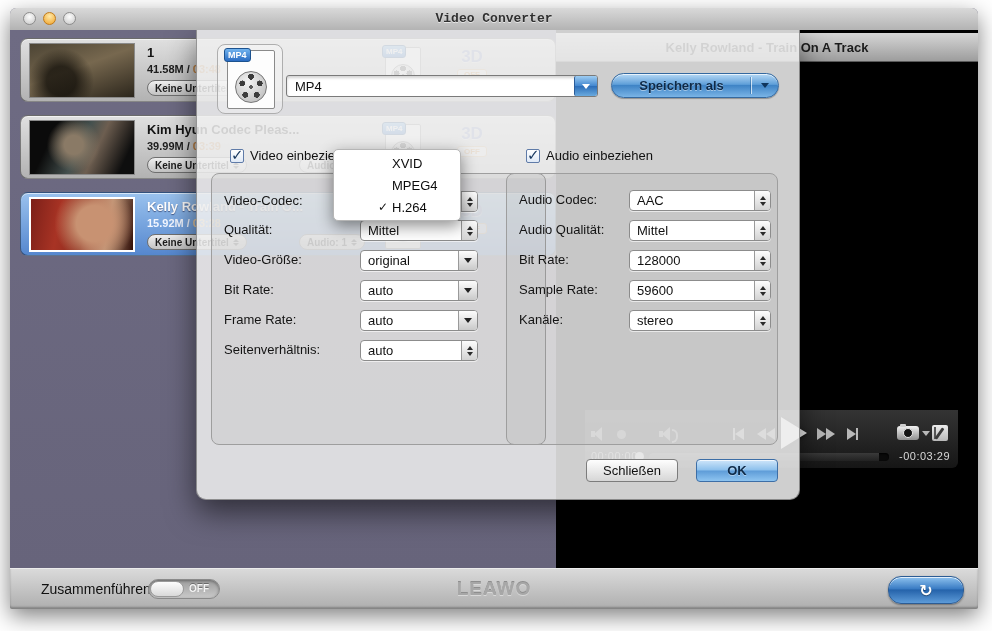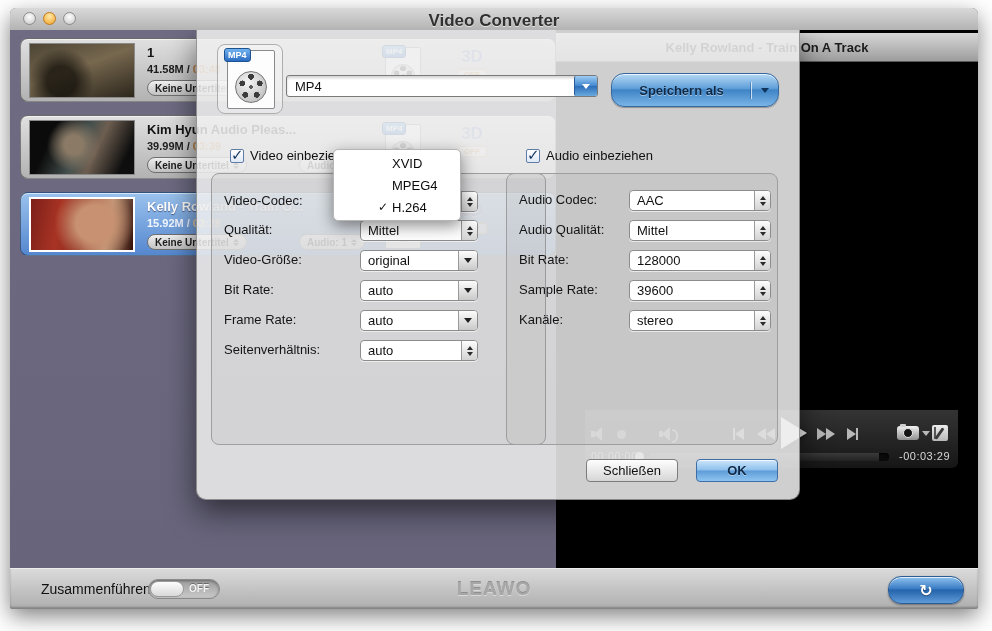--- a/index.html
+++ b/index.html
@@ -7,22 +7,22 @@
   .stage{position:relative;width:992px;height:631px;}
   
   .window{position:absolute;left:10px;top:8px;width:968px;height:600px;border-radius:6px 6px 2px 2px;
     box-shadow:0 8px 22px rgba(0,0,0,.5);background:#6b6880;}
   .titlebar{position:absolute;left:0;top:0;width:968px;height:22px;border-radius:6px 6px 0 0;
     background:linear-gradient(#d9d9d9,#b3b3b3);border-bottom:1px solid #808080;}
   .traffic{position:absolute;left:13px;top:4px;display:flex;gap:7px;}
   .tl{width:13px;height:13px;border-radius:50%;background:radial-gradient(circle at 50% 35%,#fdfdfd,#c6c6c6);
     border:1px solid #8d8d8d;box-sizing:border-box;}
   .tl.mid{background:radial-gradient(circle at 50% 30%,#ffe9a8,#f0a32a);border-color:#c07b1c;}
-  .wtitle{position:absolute;left:0;right:0;top:3px;text-align:center;font-size:17px;font-weight:600;color:#303030;
-    text-shadow:0 1px 0 rgba(255,255,255,.6);}
+  .wtitle{position:absolute;left:0;right:0;top:3px;text-align:center;font-size:13px;font-weight:600;color:#303030;
+    text-shadow:0 1px 0 rgba(255,255,255,.6);font-family:Liberation Mono, monospace;}
   .content{position:absolute;left:0;top:22px;width:968px;height:538px;overflow:hidden;
     background:linear-gradient(#6e6b83,#67647b);}
   
   .preview{position:absolute;left:546px;top:0;width:422px;height:538px;background:#000;}
   .pheader{position:absolute;left:0;top:3px;width:422px;height:28px;
     background:linear-gradient(#d6d6d6,#9d9d9d);border-bottom:1px solid #5a5a5a;
     display:flex;align-items:center;justify-content:center;}
   .pheader span{font-size:13px;font-weight:600;color:#1c1c1c;}
   
   .player{position:absolute;left:575px;top:380px;width:373px;height:58px;
@@ -96,21 +96,21 @@
     background:rgba(255,255,255,.3);}
   .bigpage{position:absolute;left:9px;top:5px;width:46px;height:57px;background:#fdfdfd;border:1px solid #8a8a8a;border-radius:2px;}
   .bigpage .mp4tag{font-size:9px;}
   .bigpage .reel{left:7px;top:20px;width:30px;height:30px;}
   .combo{position:absolute;left:89px;top:45px;width:312px;height:22px;background:#fff;border:1px solid #7a7a7a;
     border-radius:3px;box-sizing:border-box;display:flex;align-items:center;box-shadow:inset 0 2px 3px rgba(0,0,0,.18);}
   .combo .cval{flex:1;padding-left:8px;font-size:13px;color:#111;}
   .combo .cbtn{width:22px;height:20px;border-radius:2px;background:linear-gradient(#9ecdf2,#4186cf 50%,#2a6cb8 50%,#6aaade);
     border-left:1px solid #2a5c99;display:flex;align-items:center;justify-content:center;}
   .combo .cbtn i{width:0;height:0;border-left:4px solid transparent;border-right:4px solid transparent;border-top:5px solid #fff;}
-  .saveas{position:absolute;left:414px;top:43px;width:168px;height:34px;border-radius:13px;border:1px solid #35699f;
+  .saveas{position:absolute;left:414px;top:43px;width:168px;height:25px;border-radius:13px;border:1px solid #35699f;
     background:linear-gradient(#b6d9f5,#5f9fd9 45%,#3f84c6 50%,#7ab4e6);box-shadow:inset 0 1px 0 rgba(255,255,255,.7),0 1px 1px rgba(0,0,0,.3);
     display:flex;align-items:center;box-sizing:border-box;}
   .saveas .slabel{flex:1;text-align:center;font-size:13px;font-weight:bold;color:#0e2a48;text-shadow:0 1px 0 rgba(255,255,255,.45);}
   .saveas .sdiv{width:1px;height:17px;background:rgba(255,255,255,.7);box-shadow:-1px 0 0 rgba(0,60,120,.35);}
   .saveas .sarr{width:26px;display:flex;justify-content:center;}
   .saveas .sarr i{width:0;height:0;border-left:4px solid transparent;border-right:4px solid transparent;border-top:5px solid #10355c;}
   .chkrow{position:absolute;display:flex;align-items:center;gap:6px;}
   .chkbox{width:14px;height:14px;border:1px solid #5f7ba8;border-radius:2px;background:linear-gradient(#fff,#dfe9f6);position:relative;box-sizing:border-box;}
   .chkbox::after{content:"✓";position:absolute;left:0px;top:-4px;font-size:15px;font-weight:bold;color:#16365e;}
   .chklabel{font-size:13px;color:#111;}
@@ -255,21 +255,21 @@
             <span class="reel"></span>
           </div>
         <div class="threed">
             <div class="d3">3D</div>
             <div class="off">OFF</div>
           </div>
       </div>
 
       <div class="srow" style="top:85px;">
         <div class="thumb t2"></div>
-        <div class="rtitle">Kim Hyun Audio Pleas...</div>
+        <div class="rtitle">Kim Hyun Codec Pleas...</div>
         <div class="rsize"><span>39.99M /</span><span class="dur">03:39</span></div>
         <div class="badge b-sub">
             <span>Keine Untertitel</span>
             <span class="mini-step">
               <i class="u"></i>
               <i class="d"></i>
             </span>
           </div>
         <div class="badge b-aud">
             <span>Audio: 1</span>
@@ -435,21 +435,21 @@
                 <span class="val">128000</span>
                 <span class="step">
                   <i class="u"></i>
                   <i class="d"></i>
                 </span>
               </div>
           </div>
           <div class="setrow" style="top:106px;left:0;right:0;">
             <span class="setlabel">Sample Rate:</span>
             <div class="ctl">
-                <span class="val">39600</span>
+                <span class="val">59600</span>
                 <span class="step">
                   <i class="u"></i>
                   <i class="d"></i>
                 </span>
               </div>
           </div>
           <div class="setrow" style="top:136px;left:0;right:0;">
             <span class="setlabel">Kanäle:</span>
             <div class="ctl">
                 <span class="val">stereo</span>

